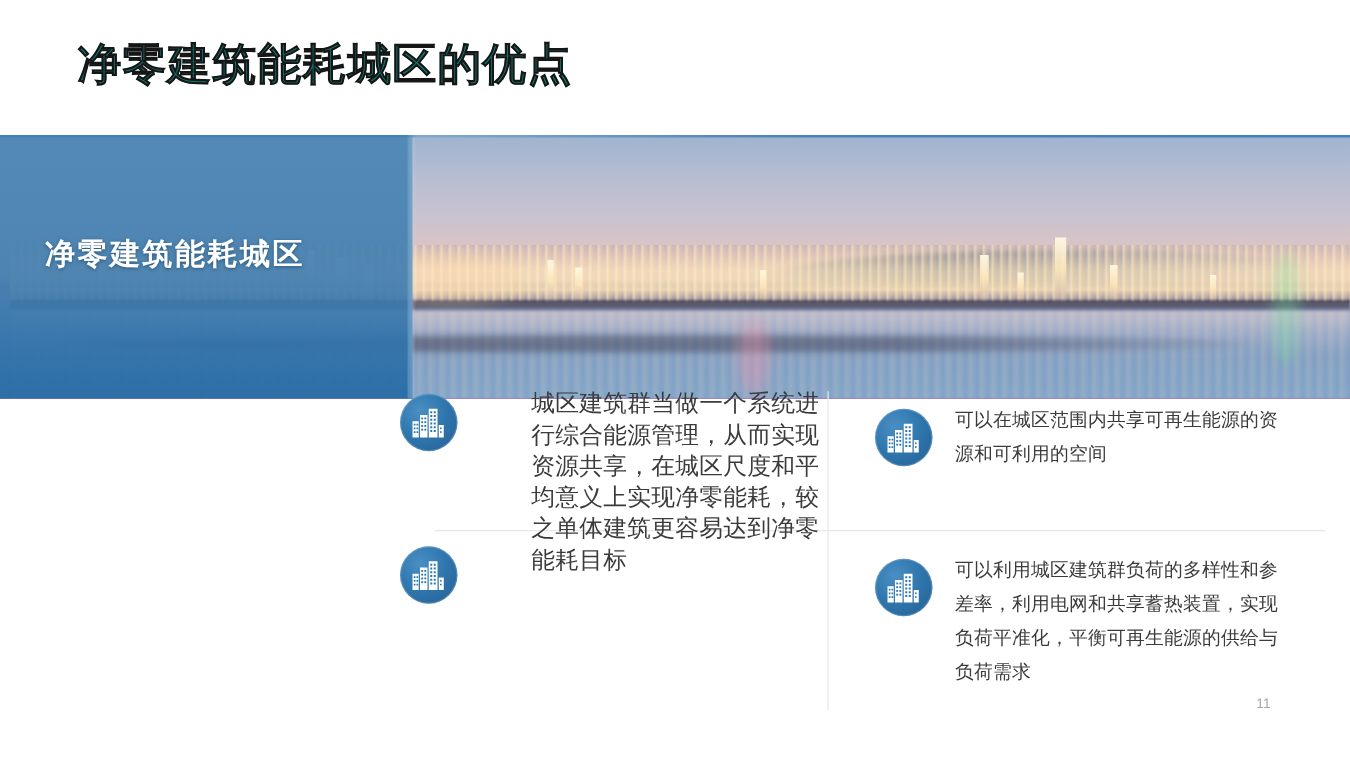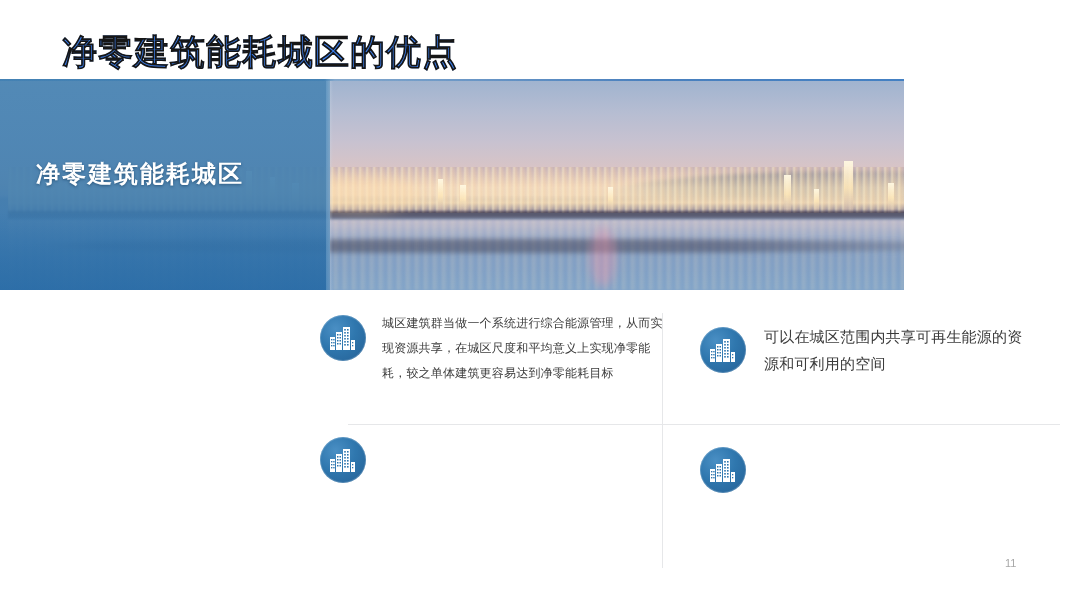--- a/index.html
+++ b/index.html
@@ -16,32 +16,32 @@
   }
 
   
   .slide-title {
     position: absolute;
     left: 62px;
     top: 33px;
     font-size: 35px;
     font-weight: bold;
     letter-spacing: 1px;
-    color: #3b82f6;
+    color: #0f766e;
     line-height: 1.1;
     white-space: nowrap;
     -webkit-text-stroke: 0.6px #161616;
   }
 
   
   .hero {
     position: absolute;
     left: 0;
-    top: 79px;
-    width: 904px;
+    top: 108px;
+    width: 1080px;
     height: 211px;
     overflow: hidden;
     background: #a21caf;
   }
 
   
   .hero-photo {
     position: absolute;
     left: 0; top: 0;
     width: 1080px; height: 211px;
@@ -256,23 +256,24 @@
   .icon-badge svg { position: absolute; left: 9px; top: 9px; }
   .cell-r0c0 .icon-badge, .cell-r1c0 .icon-badge { margin-right: 16px; }
   .cell-r0c1 .icon-badge, .cell-r1c1 .icon-badge { margin-right: 18px; }
 
   
   .cell-text {
     color: #3b3b3b;
     letter-spacing: 0.2px;
   }
   .cell-r0c0 .cell-text, .cell-r1c0 .cell-text {
-    font-size: 12px;
+    font-size: 19px;
     line-height: 25px;
     width: 282px;
+    margin-left: 43px;
   }
   .cell-r0c1 .cell-text, .cell-r1c1 .cell-text {
     font-size: 15px;
     line-height: 27px;
     width: 262px;
   }
 
   
   .page-number {
     position: absolute;
@@ -492,16 +493,17 @@
             <rect x="18" y="14" width="1.6" height="1.6"></rect>
           <rect x="15.2" y="17" width="1.6" height="1.6"></rect>
             <rect x="18" y="17" width="1.6" height="1.6"></rect>
           <rect x="15.2" y="20" width="1.6" height="1.6"></rect>
             <rect x="18" y="20" width="1.6" height="1.6"></rect>
           <rect x="23" y="18" width="1.3" height="1.3"></rect>
           <rect x="23" y="21" width="1.3" height="1.3"></rect>
         </g>
       </svg>
     </span>
+    <span class="cell-text">可以利用城区建筑群负荷的多样性和参差率，利用电网和共享蓄热装置，实现负荷平准化，平衡可再生能源的供给与负荷需求</span>
   </div>
 </div>
 
 <div class="page-number">11</div>
 
 </body></html>

